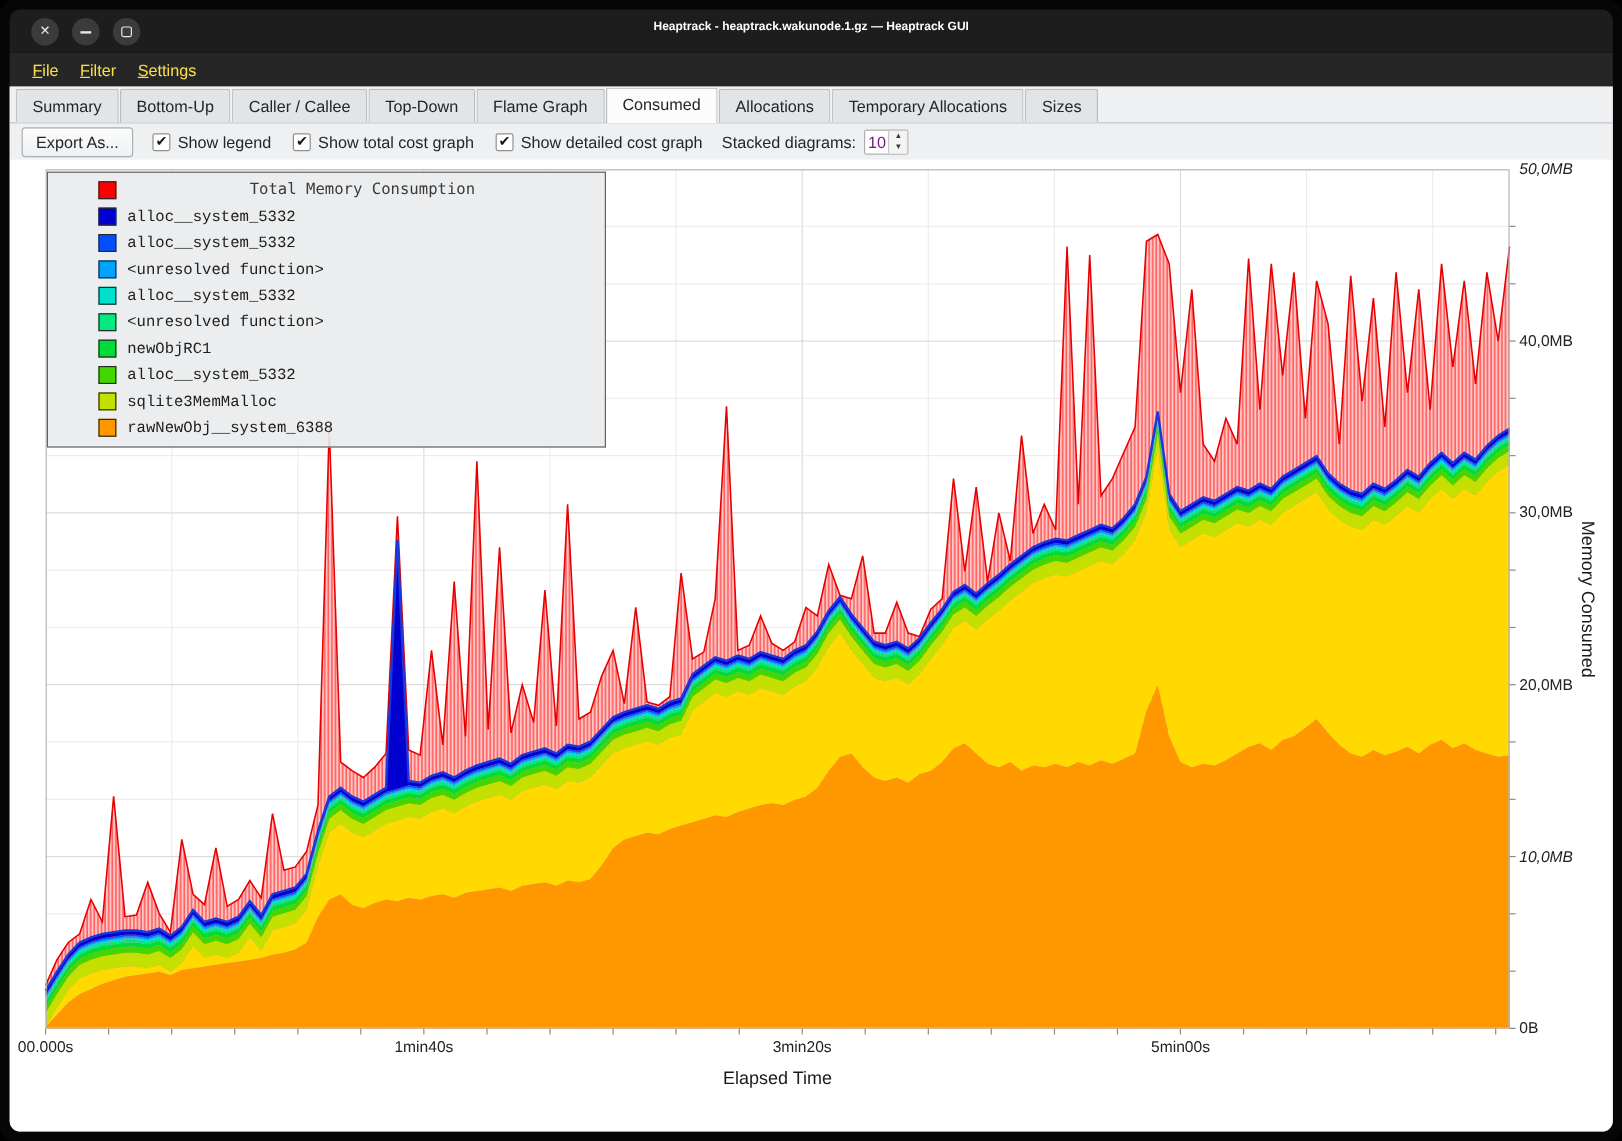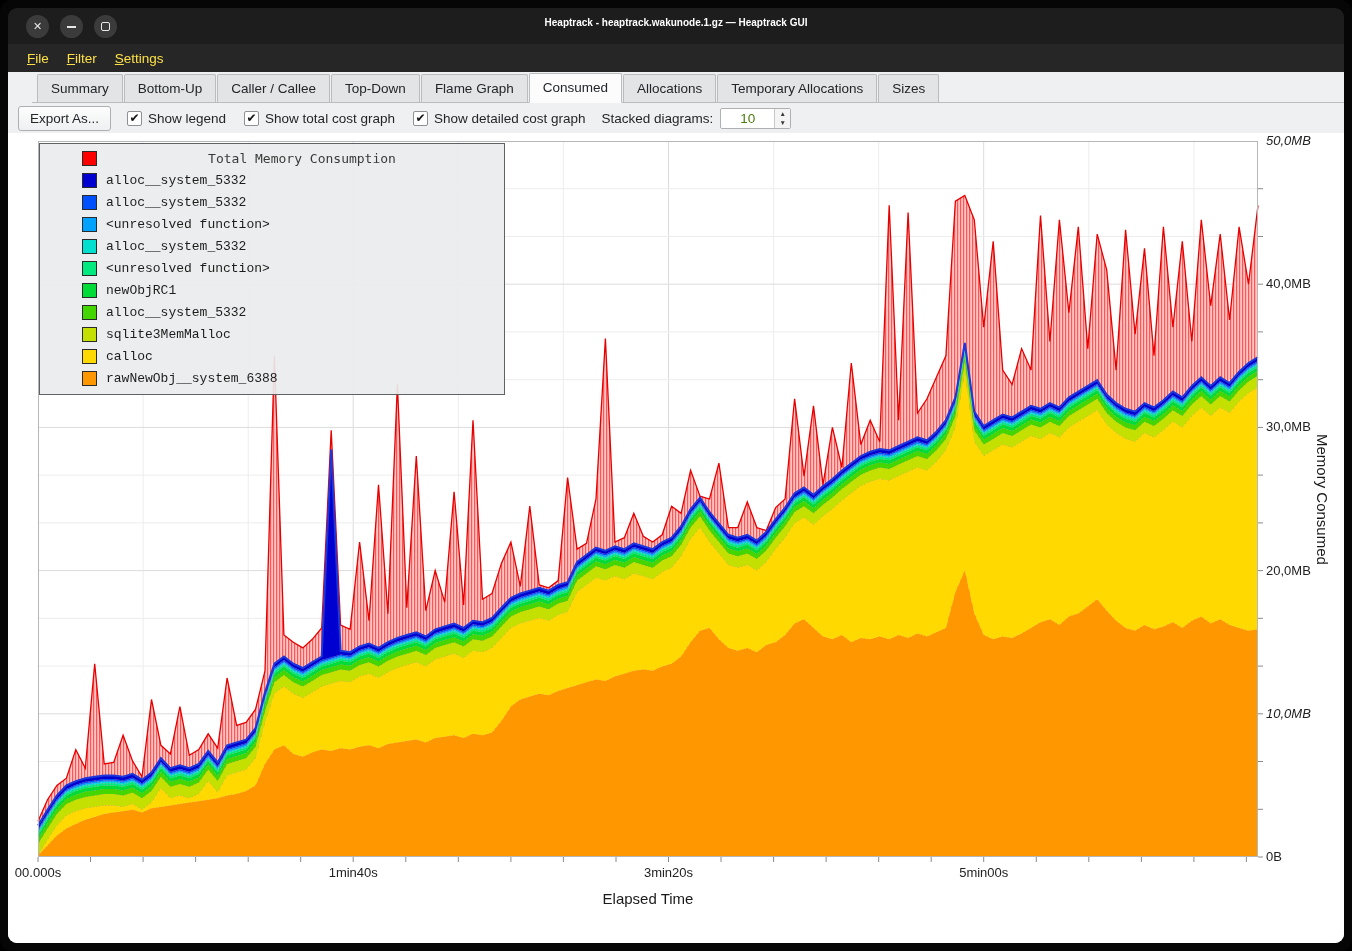--- a/index.html
+++ b/index.html
@@ -13,33 +13,33 @@
   .glyph-x{font-size:11px;line-height:11px;}
   .glyph-min{width:9px;height:2px;background:#e8e8e8;display:inline-block;}
   .glyph-max{width:9px;height:9px;border:1.5px solid #e8e8e8;border-radius:2px;display:inline-block;}
   .title{position:absolute;left:120px;right:120px;top:9px;text-align:center;font-weight:bold;font-size:10px;color:#fff;white-space:nowrap;overflow:hidden;}
   
   .menubar{position:absolute;top:44px;left:8px;right:8px;height:28px;background:#262626;display:flex;align-items:center;padding-left:10px;}
   .menu-item{padding:5px 9px;font-size:13.5px;color:#fde047;}
   
   .body{position:absolute;top:72px;left:8px;right:8px;bottom:8px;background:#eff0f1;border-radius:0 0 9px 9px;overflow:hidden;}
   
-  .tabbar{position:absolute;top:0;left:0;right:0;height:31px;display:flex;align-items:flex-end;padding-left:5px;border-bottom:1px solid #babcbe;background:#eff0f1;margin-left:24px;}
+  .tabbar{position:absolute;top:0;left:0;right:0;height:31px;display:flex;align-items:flex-end;padding-left:5px;border-bottom:1px solid #babcbe;background:#eff0f1;}
   .tab{font-size:13.5px;color:#232629;background:#e2e4e5;border:1px solid #babcbe;border-bottom:none;border-radius:2px 2px 0 0;padding:6px 13px;margin-right:1px;white-space:nowrap;}
   .tab.active{background:#fcfcfc;margin-bottom:-1px;padding-bottom:7px;border-bottom:1px solid #fcfcfc;}
   
   .toolbar{position:absolute;top:31px;left:0;right:0;height:30px;display:flex;align-items:center;padding-left:10px;gap:16px;background:#eff0f1;}
   .btn{font-family:"Liberation Sans",sans-serif;font-size:13.5px;color:#232629;padding:4px 11px;border:1px solid #adb0b2;border-radius:3px;background:linear-gradient(#fdfdfd,#eff0f1);}
   #checks{display:flex;gap:18px;align-items:center;}
   .check{display:flex;align-items:center;font-size:13.5px;color:#232629;}
   .box{width:15px;height:15px;border:1px solid #8d9193;background:#fff;border-radius:2px;display:inline-flex;align-items:center;justify-content:center;font-size:12px;line-height:12px;color:#141414;margin-right:6px;}
   .spin-group{display:flex;align-items:center;gap:7px;}
   .spin-label{font-size:13.5px;color:#232629;}
   .spinbox{display:inline-flex;border:1px solid #aeb1b3;background:#fff;border-radius:2px;align-items:stretch;}
-  .spin-value{padding:2px 19px;font-size:13.5px;color:#4d7c0f;min-width:16px;}
+  .spin-value{padding:2px 2px;font-size:13.5px;color:#701a75;min-width:16px;}
   .spin-btns{display:flex;flex-direction:column;border-left:1px solid #c6c8ca;background:#f4f4f4;}
   .spin-up,.spin-down{font-size:6.5px;line-height:9px;padding:0 4px;color:#3a3a3a;text-align:center;}
   
   .chart-region{position:absolute;top:61px;left:0;right:0;bottom:0;background:#fff;}
   .plot{position:absolute;left:30px;top:8px;width:1220px;height:716px;}
   .plot svg{position:absolute;left:0;top:0;overflow:visible;}
   .legend{position:absolute;left:1px;top:2px;width:466px;background:rgba(233,236,237,0.92);border:1px solid #5f6264;padding:3px 6px 5px 6px;}
   .lrow{display:flex;align-items:center;height:22px;padding-left:36px;}
   .sw{width:15px;height:15px;border:1px solid #2a2a2a;margin-right:9px;flex:none;}
   .ltext{flex:1;text-align:center;font-family:"DejaVu Sans Mono",monospace;font-size:13px;color:#3a3a3a;}
@@ -236,24 +236,20 @@
             </div>
             <div class="lrow">
               <span class="sw" style="background:#44d600"></span>
               <span class="litem">alloc__system_5332</span>
             </div>
             <div class="lrow">
               <span class="sw" style="background:#c3e000"></span>
               <span class="litem">sqlite3MemMalloc</span>
             </div>
             <div class="lrow">
-              <span class="sw" style="background:#ffd900"></span>
-              <span class="litem">calloc</span>
-            </div>
-            <div class="lrow">
               <span class="sw" style="background:#ff9800"></span>
               <span class="litem">rawNewObj__system_6388</span>
             </div>
           </div>
       </div>
       <div id="xlabels">
           <div class="xtick" style="left: 30px;">00.000s</div>
           <div class="xtick" style="left: 345.245px;">1min40s</div>
           <div class="xtick" style="left: 660.491px;">3min20s</div>
           <div class="xtick" style="left: 975.736px;">5min00s</div>

